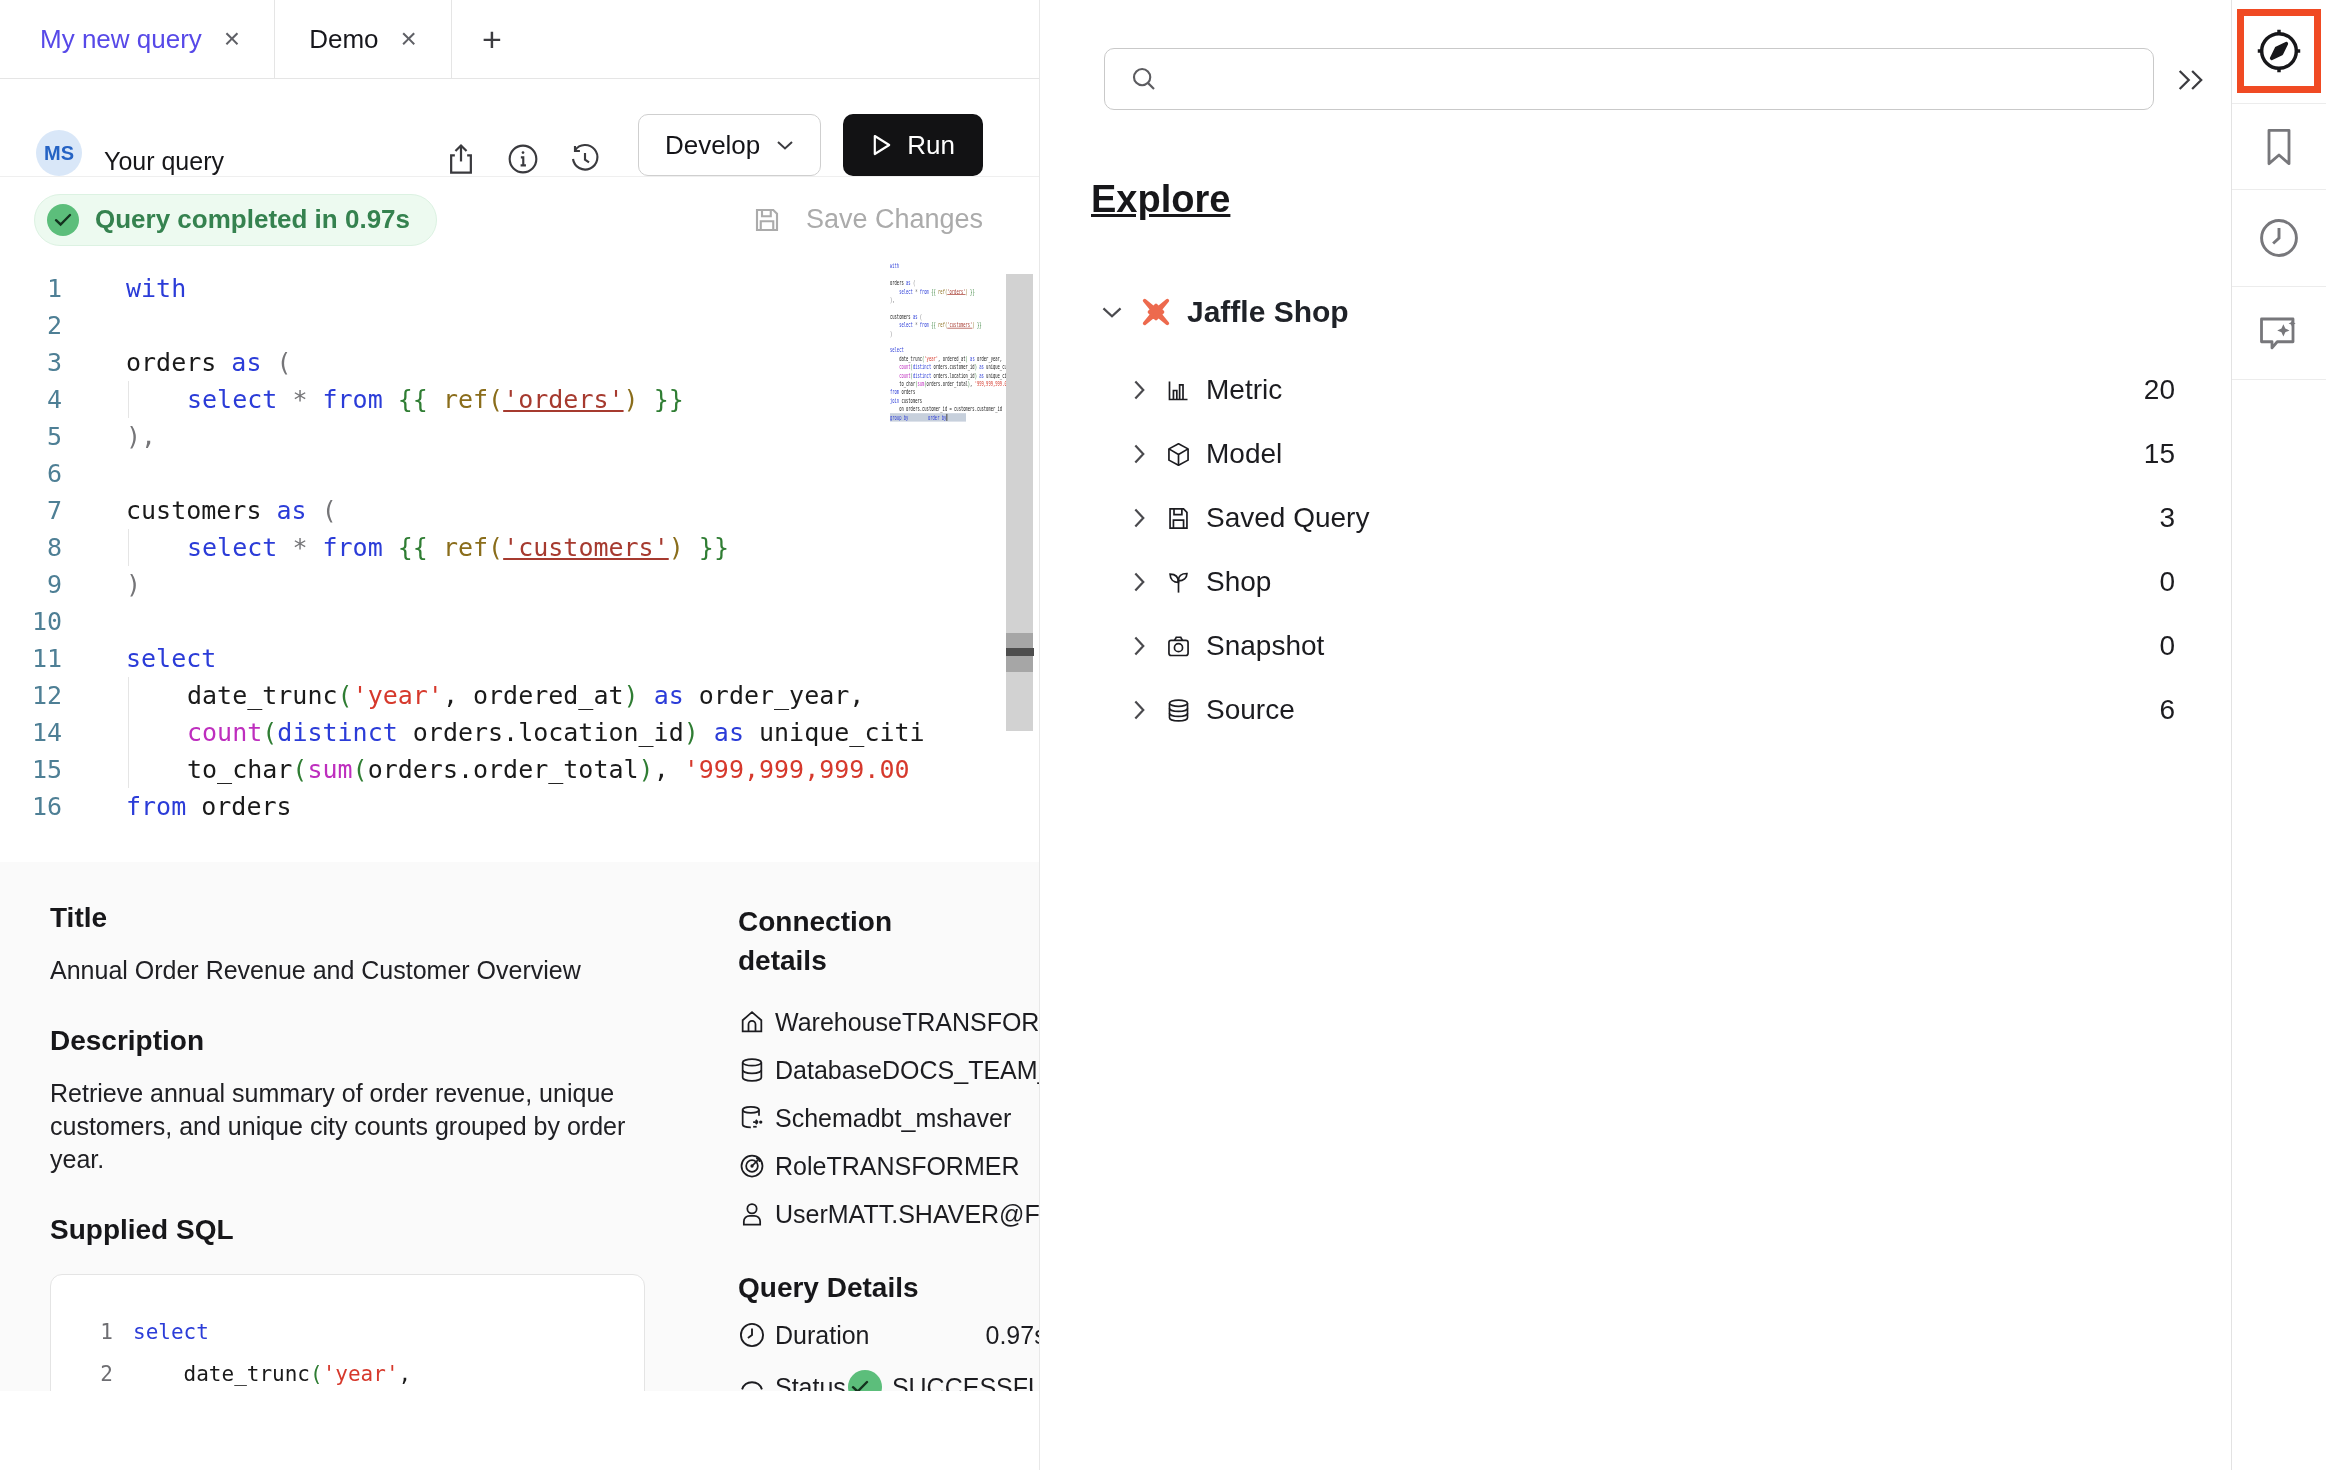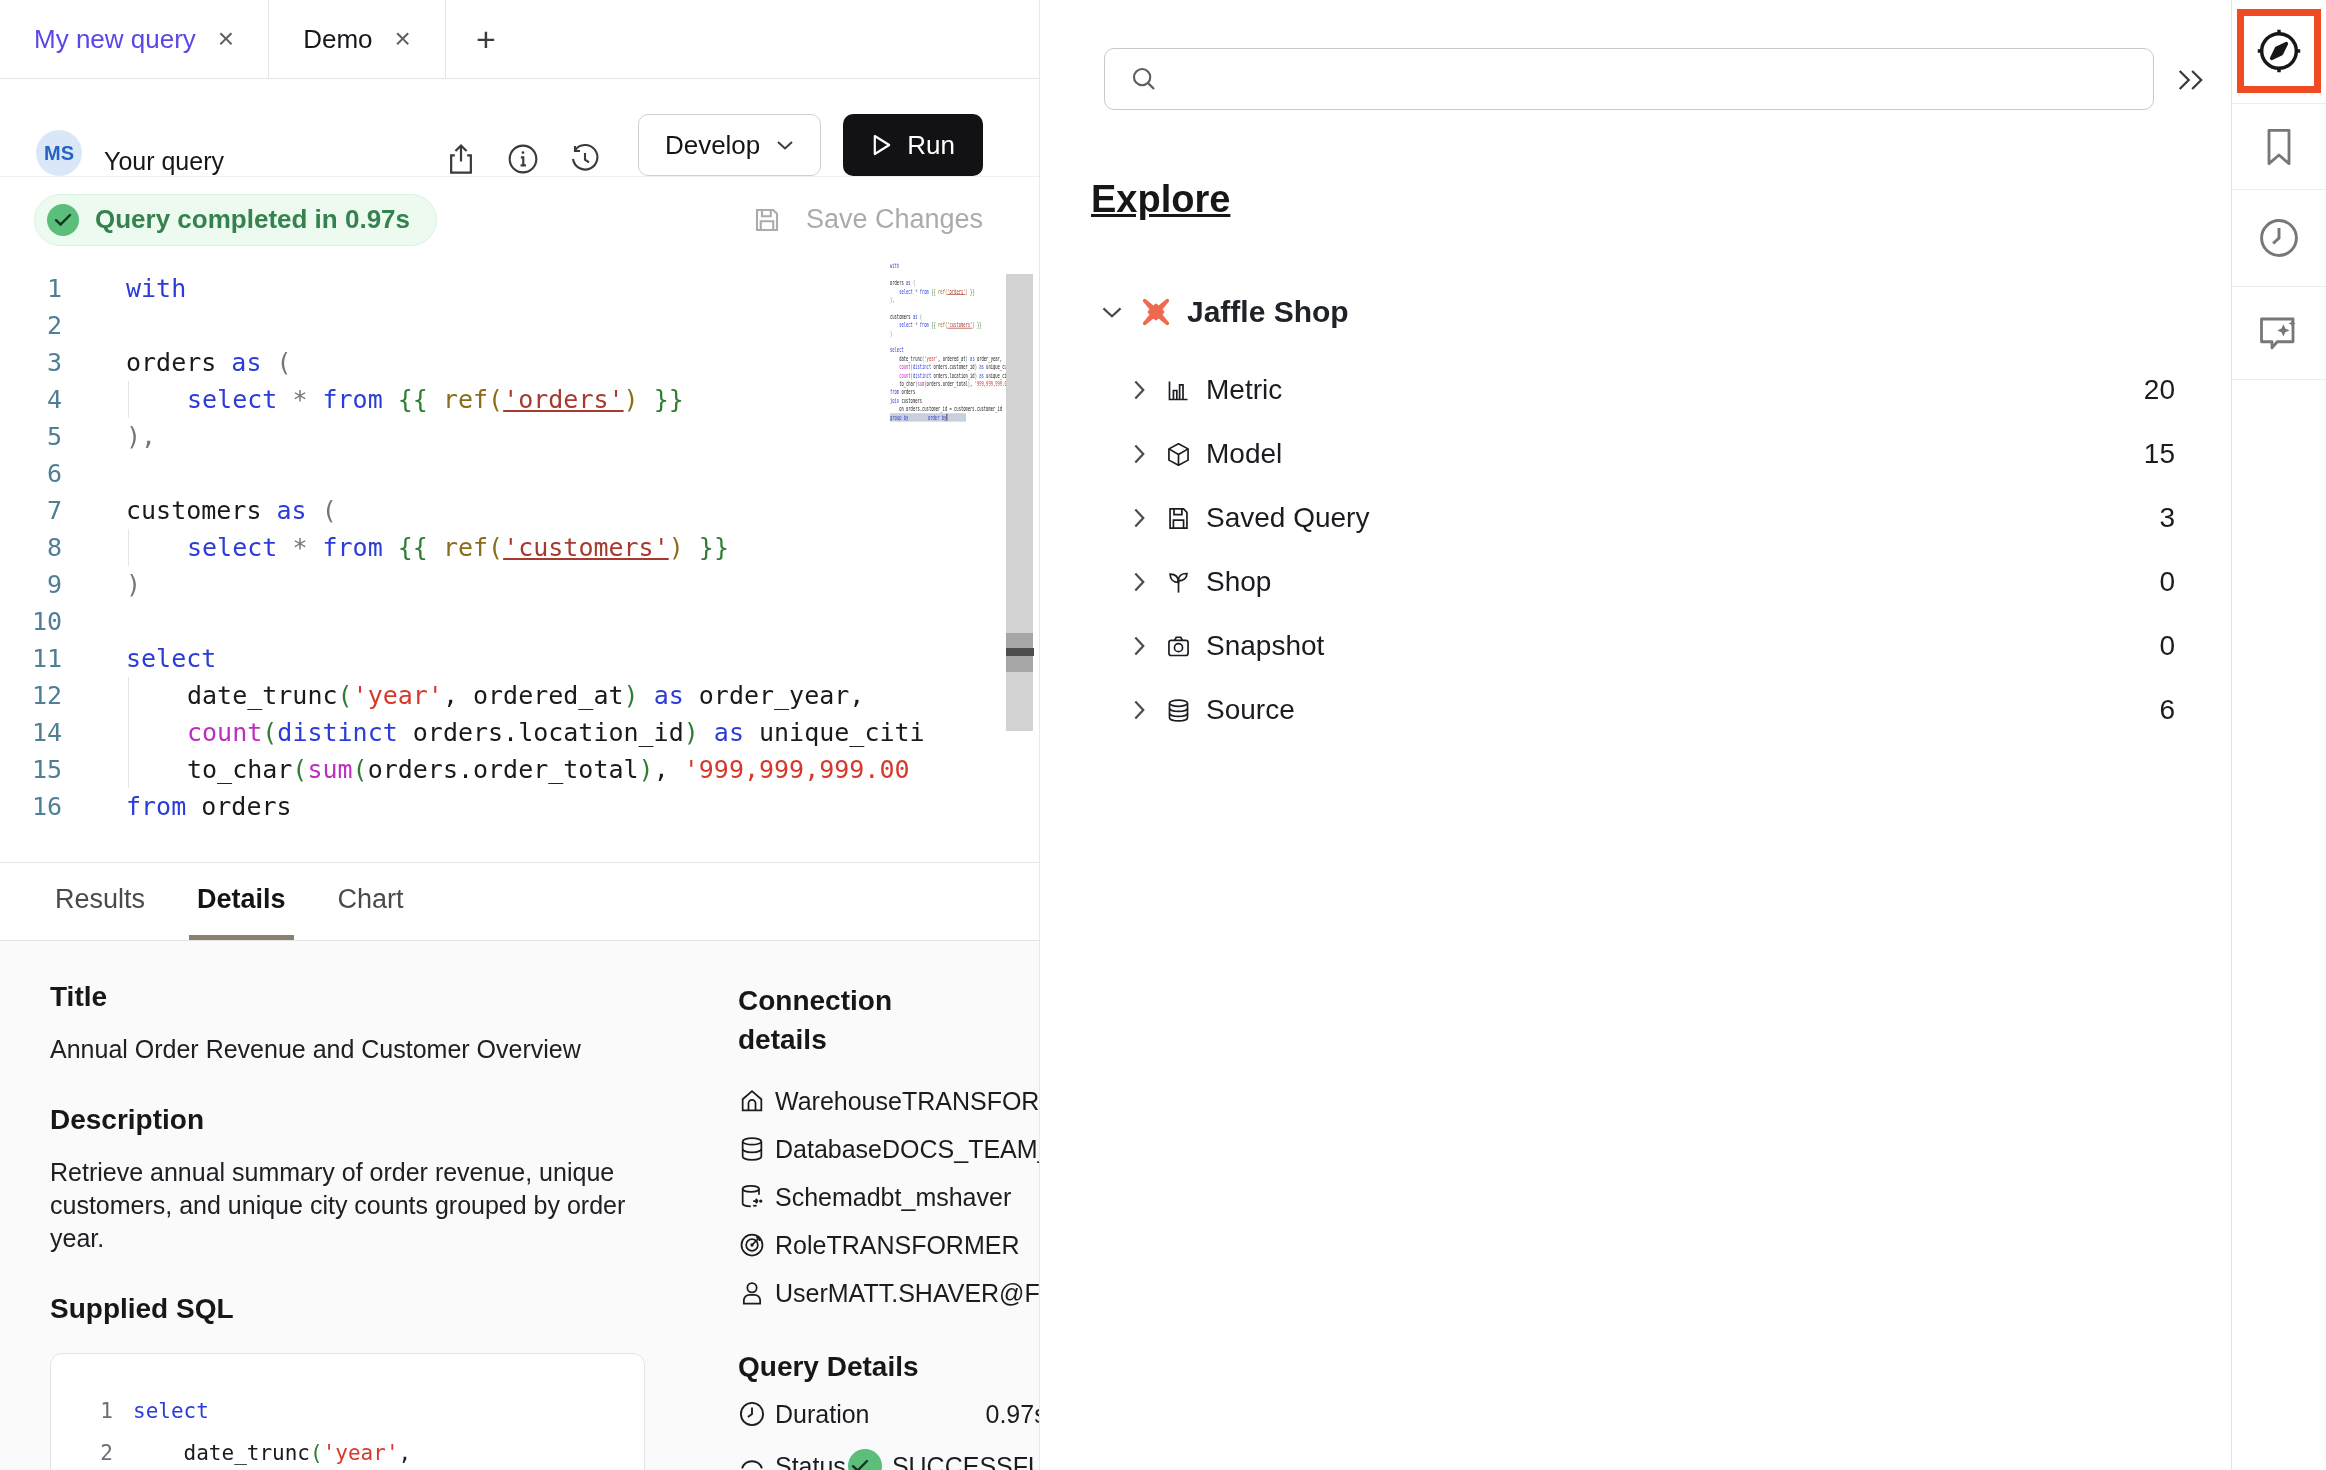--- a/index.html
+++ b/index.html
@@ -3,21 +3,21 @@
 <meta charset="utf-8">
 <style>
   * { margin:0; padding:0; box-sizing:border-box; }
   html,body { background:#fff; }
   body { font-family:"Liberation Sans", sans-serif; color:#1c1c1e; }
   .app { position:relative; width:2326px; height:1470px; overflow:hidden; background:#fff; }
 
   
   .left-panel { position:absolute; left:0; top:0; width:1040px; height:1470px; background:#fff; border-right:1px solid #E8E8E8; }
 
-  .tabbar { height:79px; border-bottom:1px solid #E5E5E5; display:flex; align-items:stretch; }
+  .tabbar { height:79px; border-bottom:1px solid #E5E5E5; display:flex; align-items:stretch;padding-left:6px; }
   .tab { display:flex; align-items:center; gap:22px; padding:0 34px; border-right:1px solid #E5E5E5; font-size:26px; color:#17171c; cursor:pointer; }
   .tab.active { color:#5749E8; }
   .tab .close { font-size:28px; color:#5f6066; line-height:1; }
   .add-tab { display:flex; align-items:center; padding:0 30px; font-size:34px; color:#3c3c40; cursor:pointer; }
 
   .toolbar { height:98px; display:flex; align-items:flex-end; padding:0 56px 0 36px; border-bottom:1px solid #EFEFEF; }
   .avatar { width:46px; height:46px; border-radius:50%; background:#D9E7F8; color:#2563c4; font-size:20px; font-weight:bold; display:flex; align-items:center; justify-content:center; }
   .query-title { margin-left:22px; font-size:25px; color:#17171a; }
   .toolbar-spacer { flex:1; }
   .icon-btn { width:34px; height:34px; margin-left:28px; display:flex; align-items:center; justify-content:center; cursor:pointer; }
@@ -204,25 +204,20 @@
         </div>
       <div class="minimap">
         <div class="minimap-inner" id="minimapInner"><div class="mline"><span class="k">with</span></div><div class="mline">&nbsp;</div><div class="mline"><span class="t">orders </span><span class="k">as</span><span class="t"> </span><span class="x">(</span></div><div class="mline">    <span class="k">select</span><span class="t"> </span><span class="x">*</span><span class="t"> </span><span class="k">from</span><span class="t"> </span><span class="g">{{ </span><span class="o">ref(</span><span class="r">'orders'</span><span class="o">)</span><span class="g"> }}</span></div><div class="mline"><span class="x">),</span></div><div class="mline">&nbsp;</div><div class="mline"><span class="t">customers </span><span class="k">as</span><span class="t"> </span><span class="x">(</span></div><div class="mline">    <span class="k">select</span><span class="t"> </span><span class="x">*</span><span class="t"> </span><span class="k">from</span><span class="t"> </span><span class="g">{{ </span><span class="o">ref(</span><span class="r">'customers'</span><span class="o">)</span><span class="g"> }}</span></div><div class="mline"><span class="x">)</span></div><div class="mline">&nbsp;</div><div class="mline"><span class="k">select</span></div><div class="mline">    <span class="t">date_trunc</span><span class="g">(</span><span class="s">'year'</span><span class="t">, ordered_at</span><span class="g">)</span><span class="t"> </span><span class="k">as</span><span class="t"> order_year,</span></div><div class="mline">    <span class="m">count</span><span class="g">(</span><span class="k">distinct</span><span class="t"> orders.customer_id</span><span class="g">)</span><span class="t"> </span><span class="k">as</span><span class="t"> unique_cus</span></div><div class="mline">    <span class="m">count</span><span class="g">(</span><span class="k">distinct</span><span class="t"> orders.location_id</span><span class="g">)</span><span class="t"> </span><span class="k">as</span><span class="t"> unique_citi</span></div><div class="mline">    <span class="t">to_char</span><span class="g">(</span><span class="m">sum</span><span class="g">(</span><span class="t">orders.order_total</span><span class="g">)</span><span class="t">, </span><span class="s">'999,999,999.00</span></div><div class="mline"><span class="k">from</span><span class="t"> orders</span></div><div class="mline"><span class="k">join</span><span class="t"> customers</span></div><div class="mline">    <span class="t">on orders.customer_id = customers.customer_id</span></div><div class="mline hl"><span class="k">group by</span></div><div class="mline hl"><span class="k">order by</span><span class="mcursor"></span></div></div>
       </div>
       <div class="vscroll">
         <div class="vscroll-thumb"></div>
       </div>
       <div class="drag-handle"></div>
     </div>
 
-    <div class="rtabs" id="resultTabs">
-        <div class="rtab">Results</div>
-        <div class="rtab active">Details</div>
-        <div class="rtab">Chart</div>
-      </div>
 
     <div class="detailsarea">
       <div class="dcol1">
         <div class="dhead">Title</div>
         <div class="dtext">Annual Order Revenue and Customer Overview</div>
         <div class="dsec dhead">Description</div>
         <div class="dtext" style="width:590px">Retrieve annual summary of order revenue, unique customers, and unique city counts grouped by order year.</div>
         <div class="dsec dhead">Supplied SQL</div>
         <div class="sqlbox" id="sqlBox">
             <div class="cline"><span class="ln">1</span><span class="code"><span class="k">select</span></span></div>

